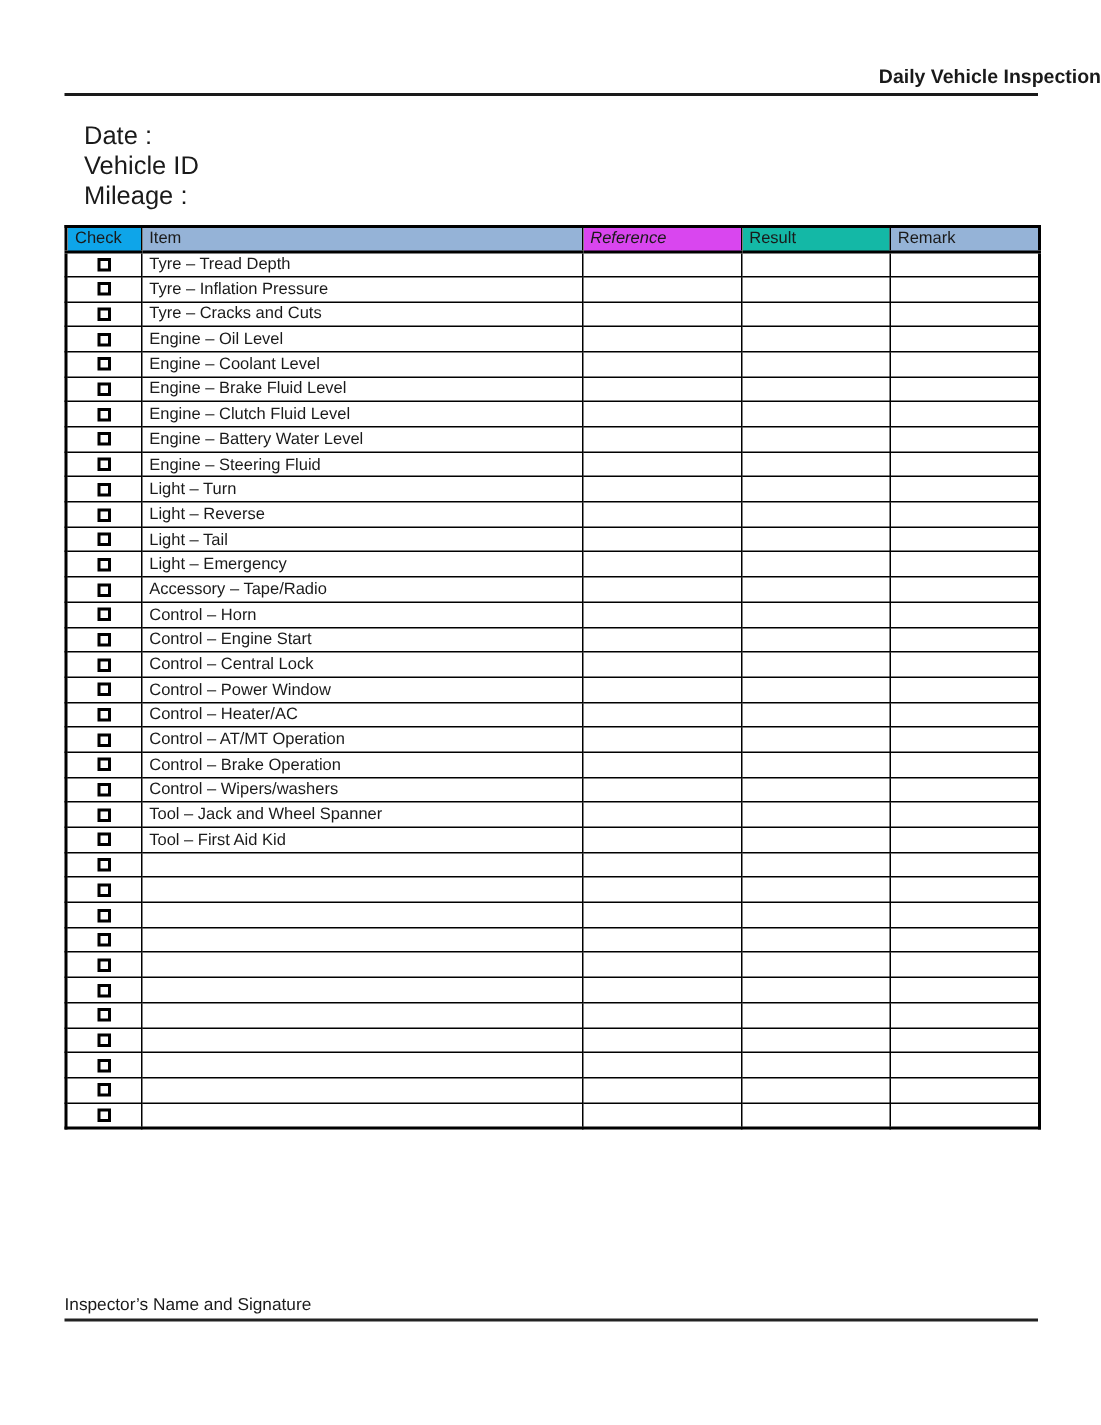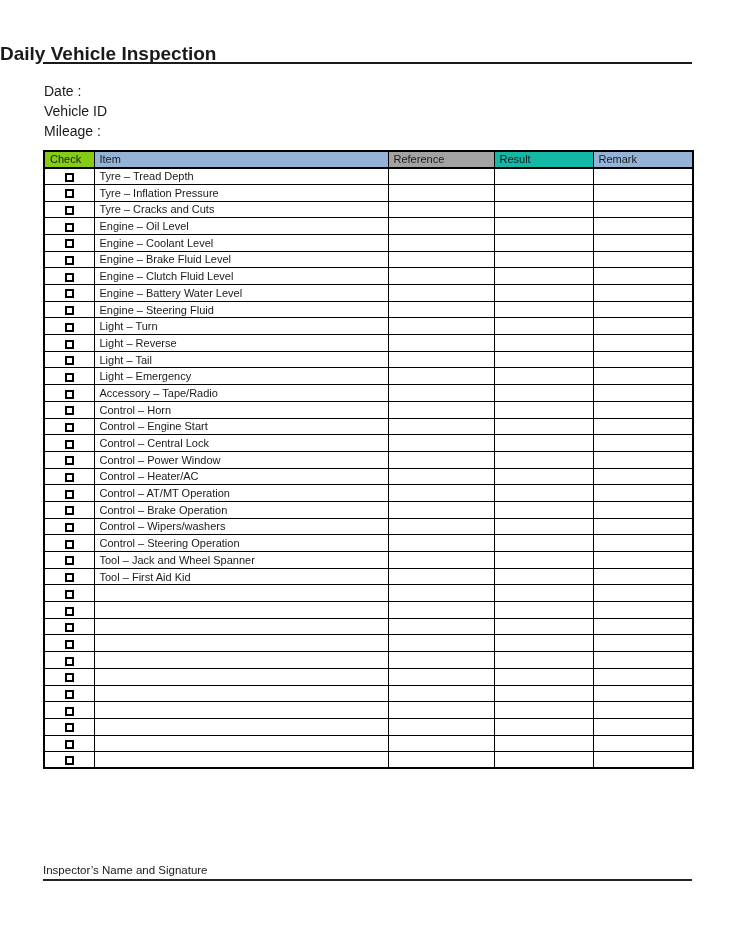--- a/index.html
+++ b/index.html
@@ -10,37 +10,37 @@
     background: #ffffff;
     font-family: "Liberation Sans", sans-serif;
     color: #1a1a1a;
     overflow: hidden;
   }
   .doc-title {
     position: absolute;
     top: 43px;
     left: 0;
     width: 100%;
-    text-align: left;
-    font-size: 19px;
+    text-align: right;
+    font-size: 13px;
     font-weight: bold;
   }
   .title-rule {
     position: absolute;
     top: 62px;
     left: 43px;
     width: 649px;
     height: 2px;
     background: #1a1a1a;
   }
   .info {
     position: absolute;
     top: 81px;
-    left: 44px;
-    font-size: 14px;
+    left: 56px;
+    font-size: 17px;
   }
   .info .info-line { height: 20px; line-height: 20px; }
 
   table.inspection-table {
     position: absolute;
     top: 150px;
     left: 43px;
     width: 649px;
     border-collapse: collapse;
     table-layout: fixed;
@@ -102,23 +102,23 @@
   <table class="inspection-table">
     <colgroup>
       <col style="width:50px">
       <col style="width:294px">
       <col style="width:106px">
       <col style="width:99px">
       <col style="width:100px">
     </colgroup>
     <thead>
       <tr>
-        <th class="check-col-h" style="background: #84cc16;">Check</th>
+        <th class="check-col-h" style="background: #0ea5e9;">Check</th>
         <th style="background: rgb(149, 179, 215);">Item</th>
-        <th style="background: #a3a3a3;">Reference</th>
+        <th style="background: #d946ef; font-style: italic;">Reference</th>
         <th style="background: #14b8a6;">Result</th>
         <th style="background: rgb(149, 179, 215); margin-left: 28px;">Remark</th>
       </tr>
     </thead>
     <tbody>
         <tr>
           <td class="check-cell"><span class="checkbox"></span></td>
           <td class="item-cell">Tyre – Tread Depth</td>
           <td></td>
           <td></td>
@@ -266,27 +266,20 @@
         </tr>
         <tr>
           <td class="check-cell"><span class="checkbox"></span></td>
           <td class="item-cell">Control – Wipers/washers</td>
           <td></td>
           <td></td>
           <td></td>
         </tr>
         <tr>
           <td class="check-cell"><span class="checkbox"></span></td>
-          <td class="item-cell">Control – Steering Operation</td>
-          <td></td>
-          <td></td>
-          <td></td>
-        </tr>
-        <tr>
-          <td class="check-cell"><span class="checkbox"></span></td>
           <td class="item-cell">Tool – Jack and Wheel Spanner</td>
           <td></td>
           <td></td>
           <td></td>
         </tr>
         <tr>
           <td class="check-cell"><span class="checkbox"></span></td>
           <td class="item-cell">Tool – First Aid Kid</td>
           <td></td>
           <td></td>

